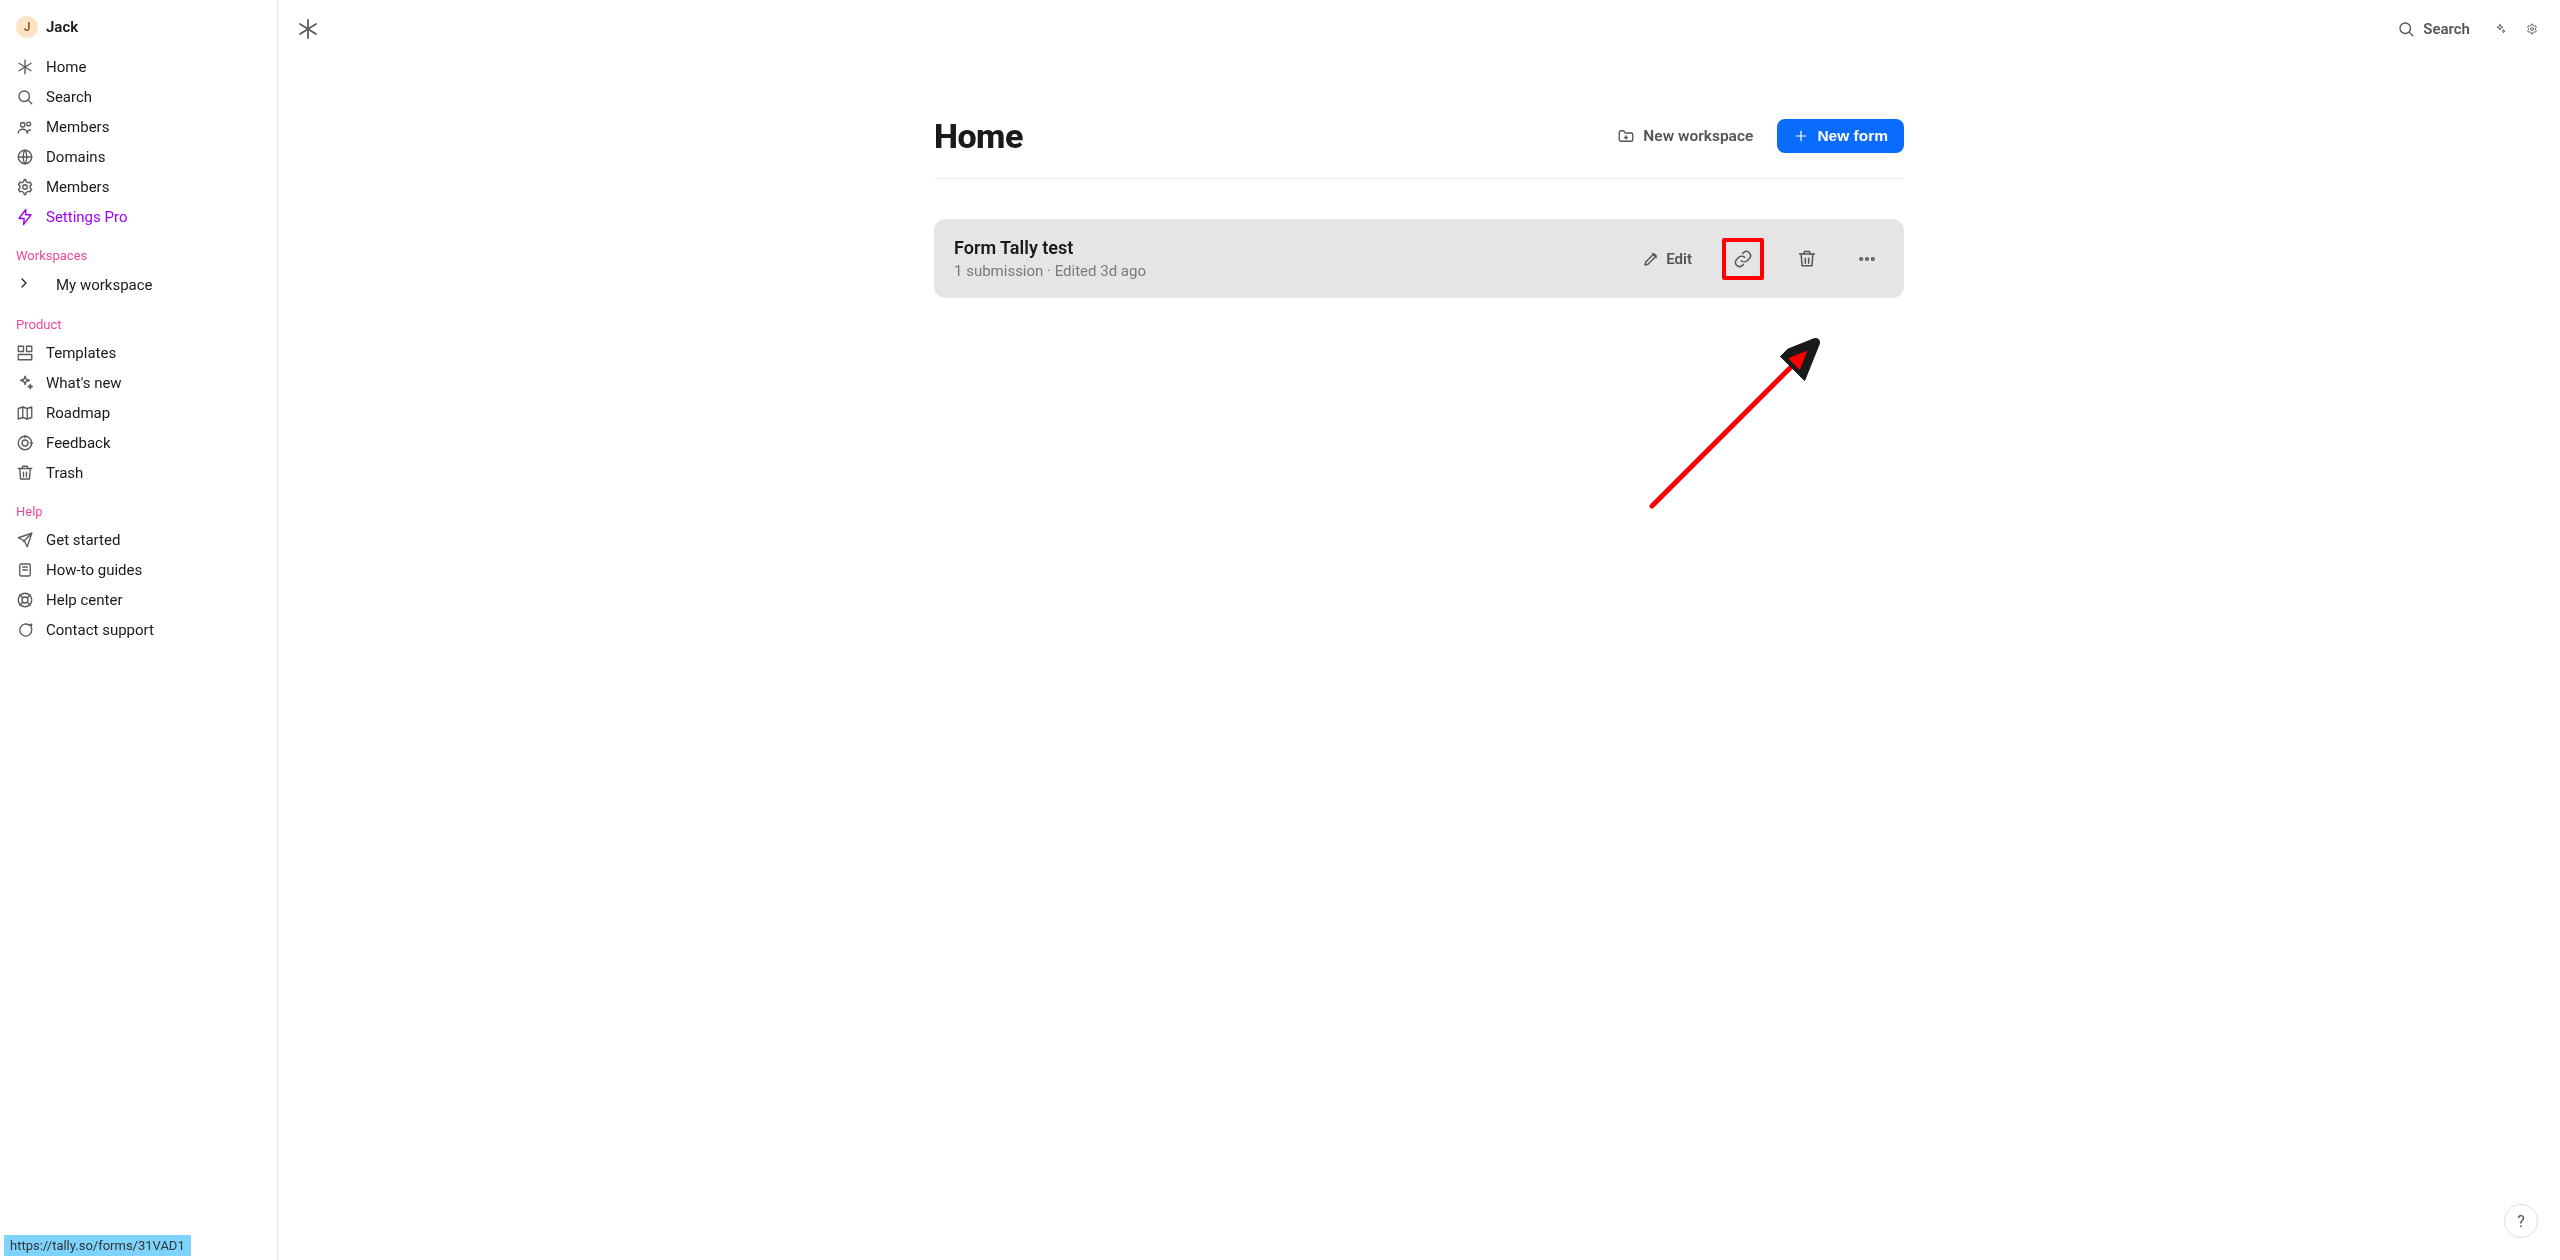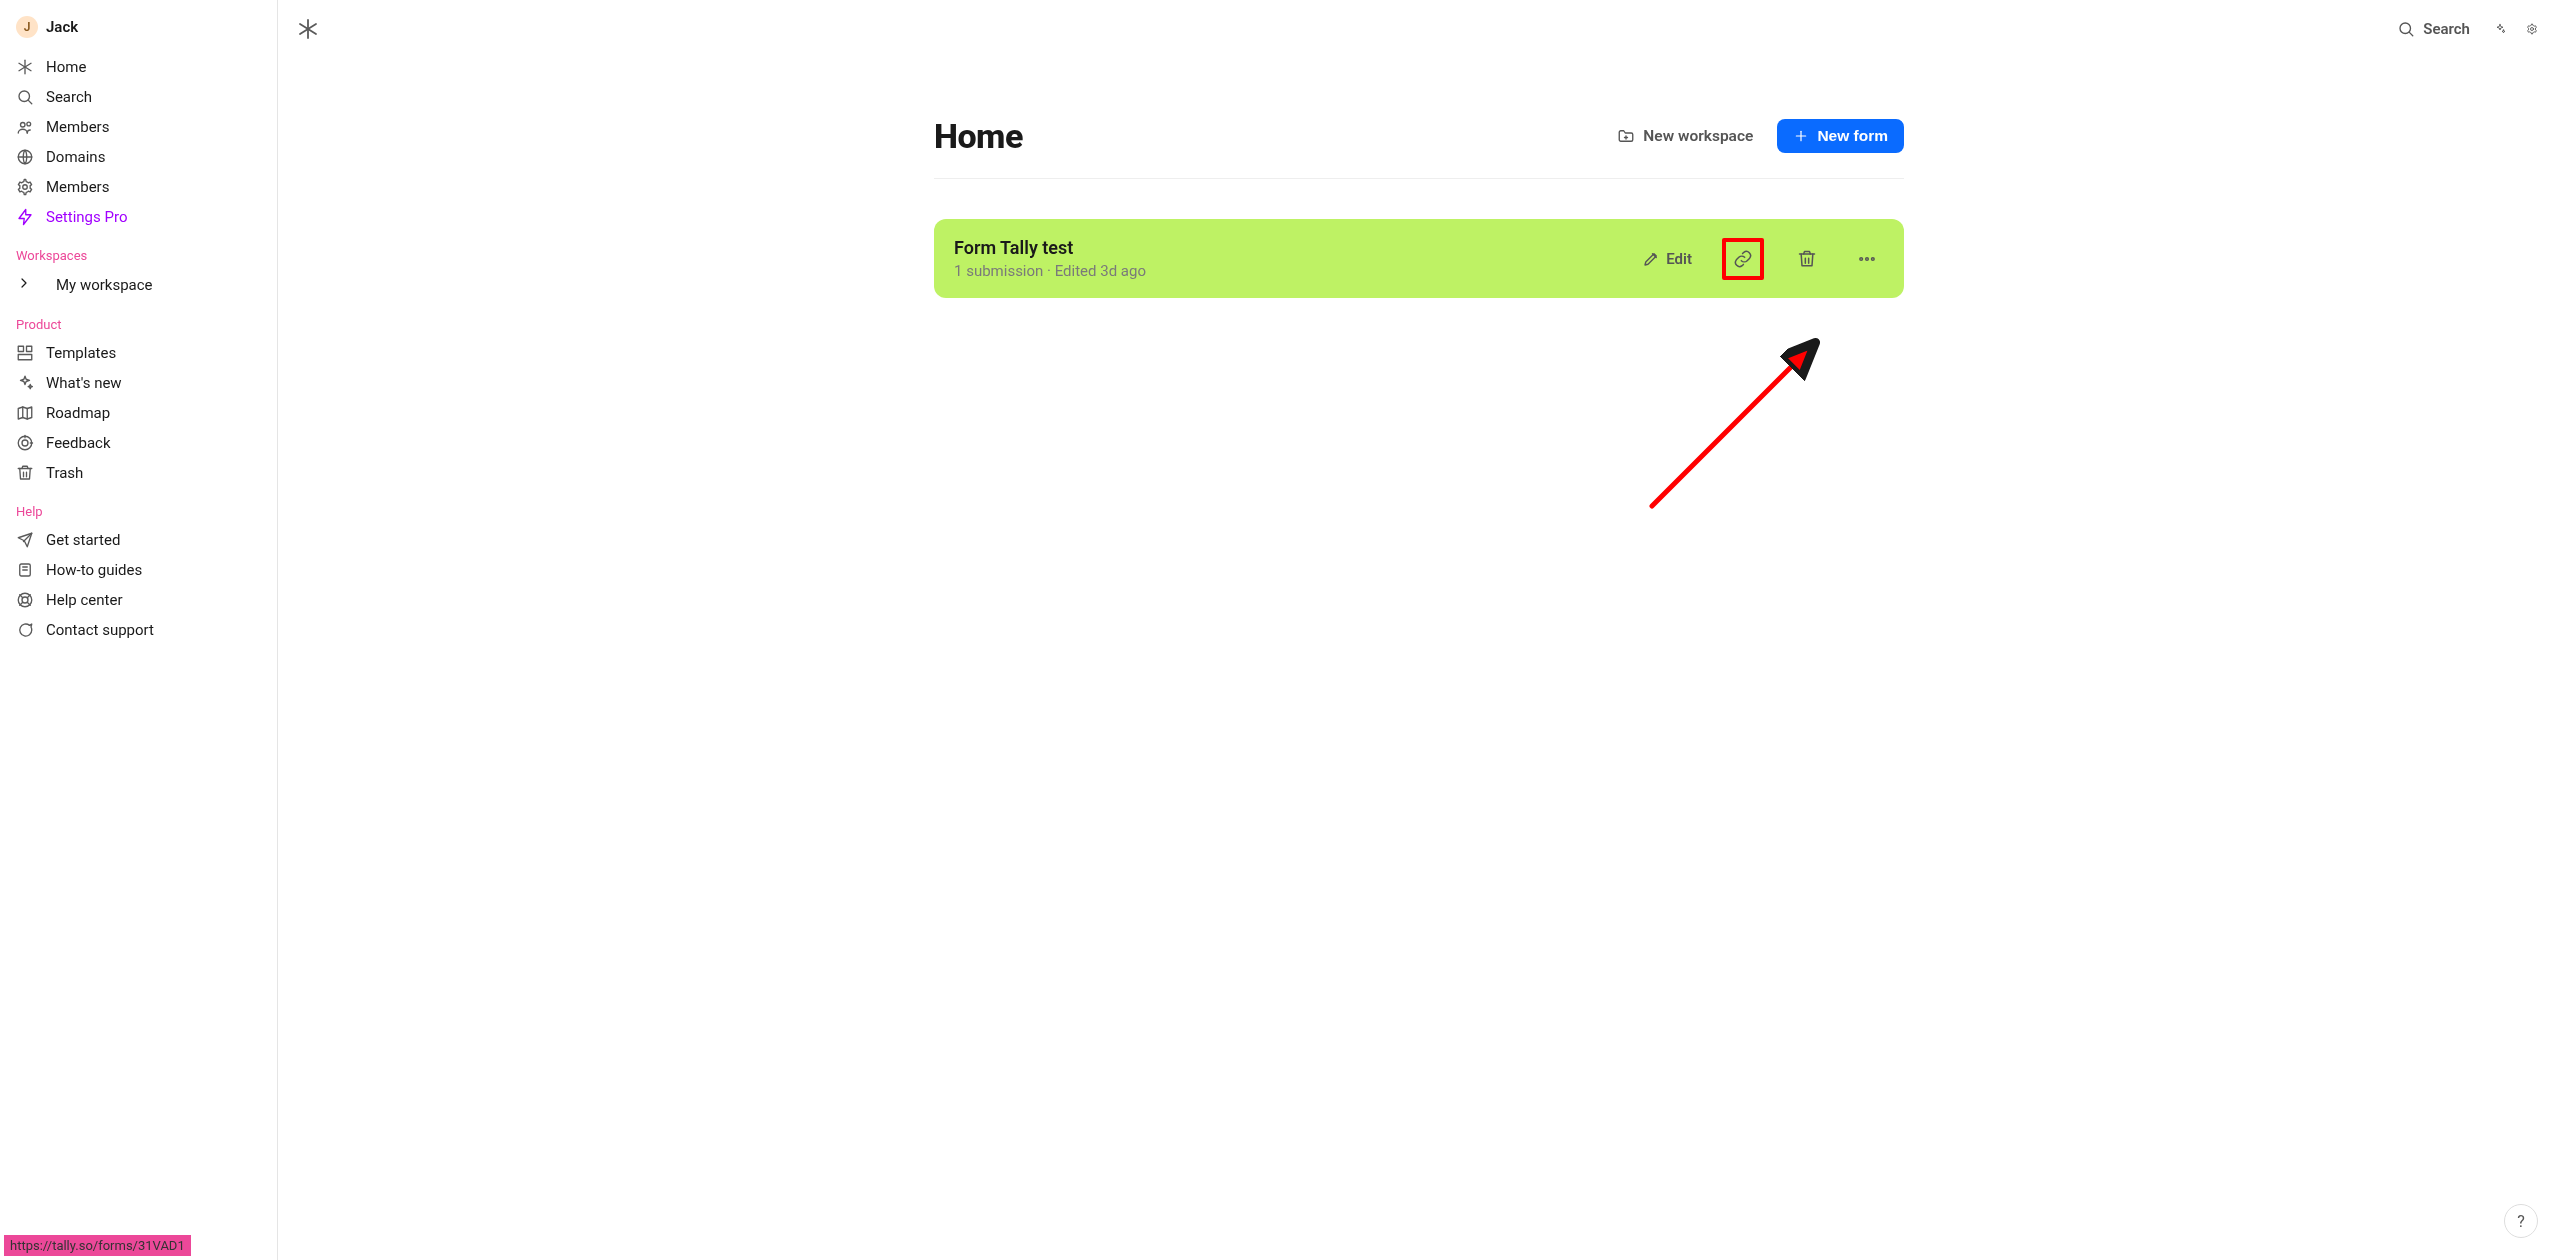--- a/index.html
+++ b/index.html
@@ -10,38 +10,38 @@
     .sidebar { width: 278px; height: 100%; border-right: 1px solid #e5e5e5; padding: 8px 6px; display: flex; flex-direction: column; position: relative; }
     .user-pill { display: flex; align-items: center; gap: 8px; padding: 8px 10px; border-radius: 6px; cursor: pointer; }
     .avatar { width: 22px; height: 22px; border-radius: 50%; background: #ffe3c7; color: #8a5a20; font-weight: 600; font-size: 12px; display: flex; align-items: center; justify-content: center; }
     .user-pill .name { font-weight: 600; font-size: 15px; }
     .nav { margin-top: 6px; }
     .nav-item { display: flex; align-items: center; gap: 12px; padding: 6px 10px; border-radius: 6px; cursor: pointer; font-size: 15px; color: #1a1a1a; }
     .nav-item .icon { width: 18px; height: 18px; display: inline-flex; align-items: center; justify-content: center; color: #5a5a5a; flex-shrink: 0; }
     .nav-item.pro { color: #a100ff; }
     .section-label { font-size: 13px; color: #ec4899; padding: 16px 10px 6px; }
     .ws-item { display: flex; align-items: center; gap: 24px; padding: 6px 10px; border-radius: 6px; cursor: pointer; font-size: 15px; }
-    .footer-link { position: absolute; bottom: 4px; left: 4px; background: #ec4899; color: #333; font-size: 13px; padding: 3px 6px; }
+    .footer-link { position: absolute; bottom: 4px; left: 4px; background: #7dd3fc; color: #333; font-size: 13px; padding: 3px 6px; }
 
     
     .main { flex: 1; display: flex; flex-direction: column; height: 100%; }
     .topbar { display: flex; align-items: center; padding: 14px 18px 0; gap: 12px; }
     .topbar .logo { width: 24px; height: 24px; color: #5a5a5a; }
     .topbar .spacer { flex: 1; }
     .top-action { display: inline-flex; align-items: center; gap: 8px; padding: 6px 8px; border-radius: 6px; cursor: pointer; font-size: 15px; font-weight: 600; color: #555; }
     .top-icon { width: 20px; height: 20px; display: inline-flex; align-items: center; justify-content: center; color: #555; border-radius: 6px; cursor: pointer; padding: 4px; }
 
     .content { width: 994px; max-width: 100%; margin: 72px auto 0; padding: 0 12px; }
     .content-header { display: flex; align-items: center; justify-content: space-between; padding-bottom: 22px; border-bottom: 1px solid #eee; }
     .h1 { font-size: 34px; font-weight: 800; letter-spacing: -0.5px; }
     .header-actions { display: flex; align-items: flex-end; gap: 14px; }
     .gray-action { display: inline-flex; align-items: center; gap: 8px; color: #555; font-weight: 600; font-size: 15.5px; cursor: pointer; padding: 8px 10px; border-radius: 6px; }
     .primary-btn { display: inline-flex; align-items: center; gap: 8px; background: #0a6bff; color: #fff; font-weight: 700; font-size: 15.5px; padding: 8px 16px; border-radius: 8px; cursor: pointer; border: none; }
 
-    .form-card { margin-top: 40px; background: #bef264; border-radius: 12px; padding: 18px 20px; display: flex; align-items: center; justify-content: space-between; }
+    .form-card { margin-top: 40px; background: #e5e5e5; border-radius: 12px; padding: 18px 20px; display: flex; align-items: center; justify-content: space-between; }
     .form-meta .title { font-size: 18px; font-weight: 600; color: #1a1a1a; margin-bottom: 4px; }
     .form-meta .sub { font-size: 15px; color: #7a7a7a; }
     .card-actions { display: flex; align-items: center; gap: 26px; color: #555; }
     .card-action { display: inline-flex; align-items: center; gap: 6px; font-weight: 600; cursor: pointer; padding: 4px 4px; border-radius: 6px; font-size: 15px; }
     .card-action .ic { width: 18px; height: 18px; }
     .ic-btn { width: 34px; height: 34px; display: inline-flex; align-items: center; justify-content: center; cursor: pointer; border-radius: 6px; }
     .ic-btn svg { width: 20px; height: 20px; }
 
     
     .red-box { border: 4px solid #ff0000; border-radius: 2px; }

